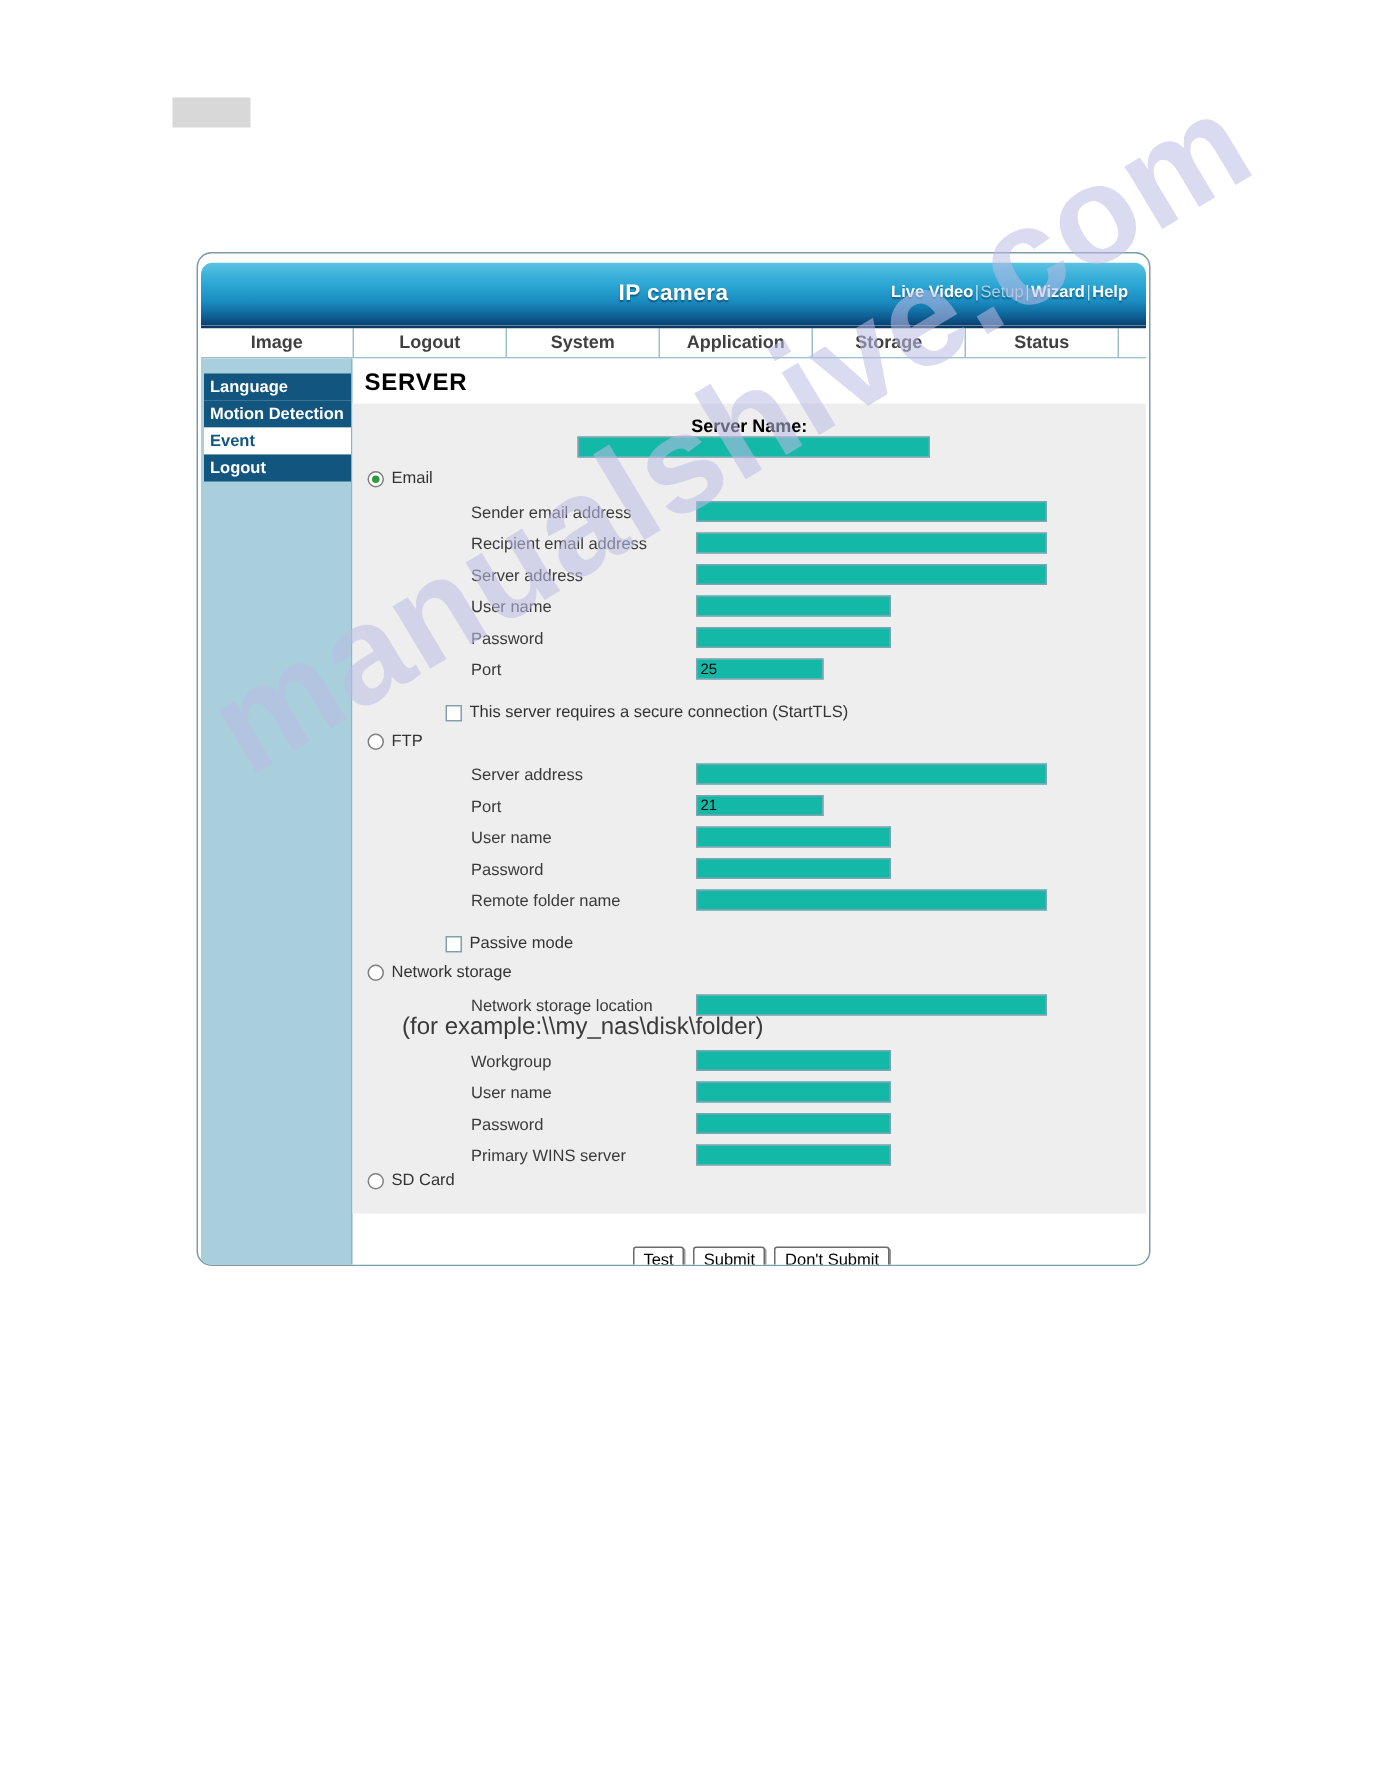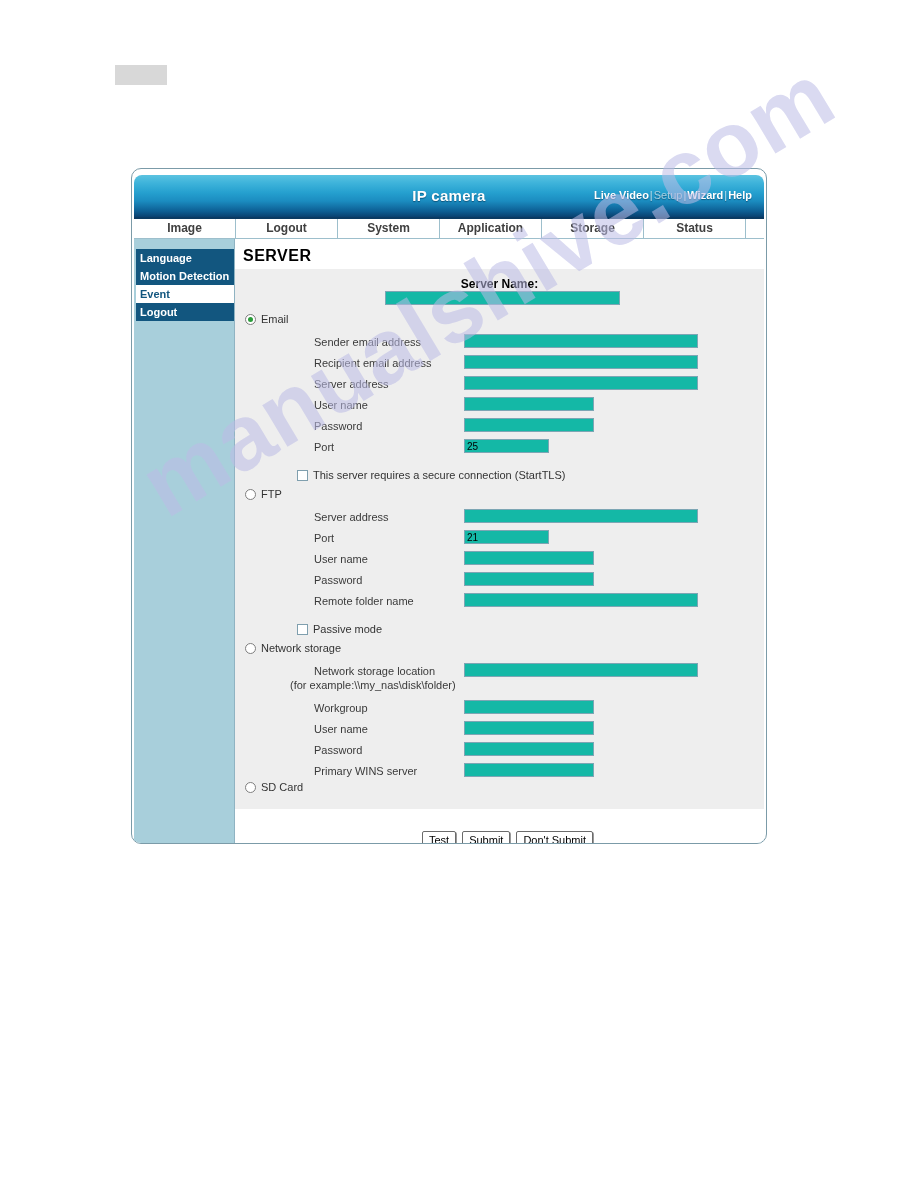--- a/index.html
+++ b/index.html
@@ -220,24 +220,24 @@
     padding-left: 79px;
   }
   .field-label {
     font-size: 11px;
     color: #3a3a3a;
     width: 150px;
     flex: 0 0 auto;
     white-space: nowrap;
   }
   .hint-row {
-    padding-left: 55px;
+    padding-left: 33px;
     height: 16px;
     line-height: 16px;
-    font-size: 11px;
+    font-size: 16px;
     color: #3a3a3a;
   }
 
   
   .check-row {
     display: flex;
     align-items: center;
     height: 18px;
     padding-left: 62px;
     margin-top: 13px;

